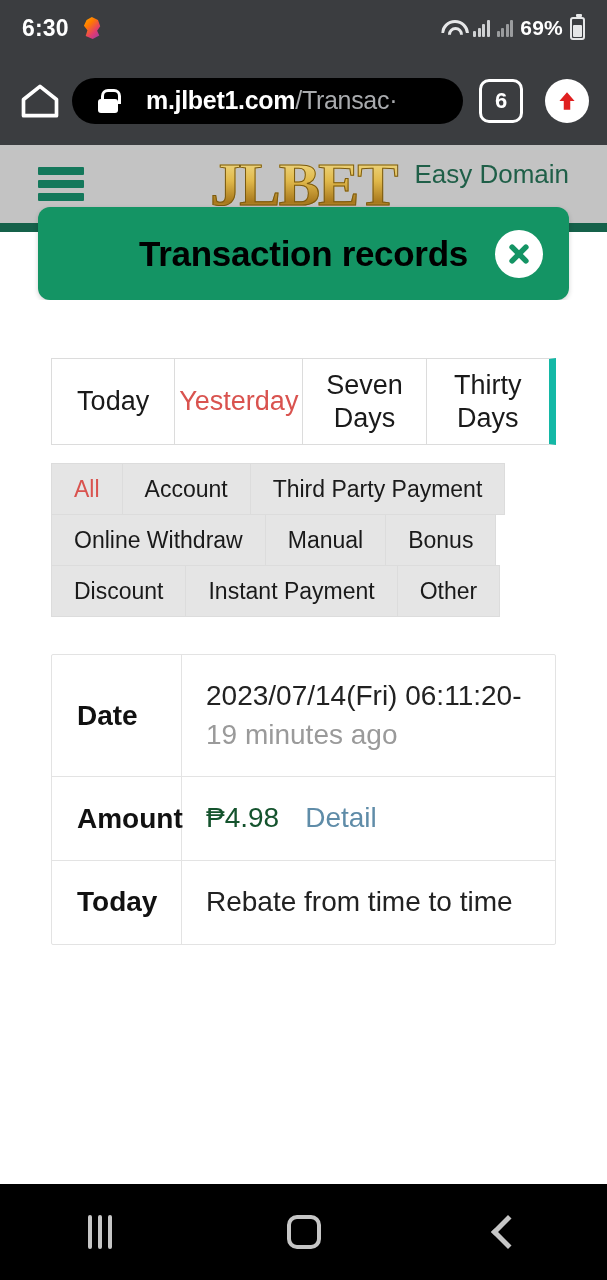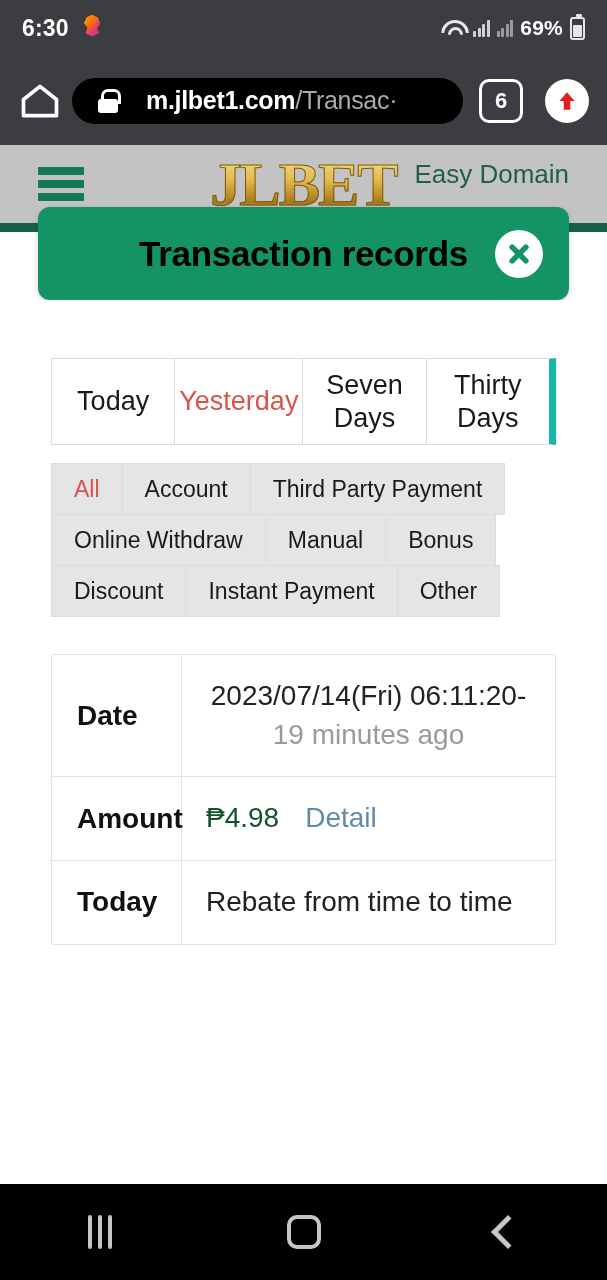--- a/index.html
+++ b/index.html
@@ -10,21 +10,21 @@
     overflow:hidden;
   }
   #screen { position:relative; width:607px; height:1280px; background:#fff; }
 
   
   .statusbar {
     height:56px; background:#3b3d40; color:#fff;
     display:flex; align-items:center; justify-content:space-between;
     padding:0 22px;
   }
-  .sb-left { display:flex; align-items:flex-start; gap:12px; }
+  .sb-left { display:flex; align-items:center; gap:12px; }
   .sb-clock { font-size:23px; font-weight:600; letter-spacing:.2px; }
   .sb-right { display:flex; align-items:center; gap:7px; }
   .sb-pct { font-size:21px; font-weight:700; letter-spacing:.2px; }
   .snap-icon { width:22px; height:22px; position:relative; }
   .snap-icon::before{
     content:""; position:absolute; inset:0;
     background:linear-gradient(135deg,#ffb300 0%,#ff7a00 35%,#e23b6f 65%,#7b3fbf 100%);
     clip-path:polygon(50% 0%,78% 14%,88% 42%,74% 62%,84% 84%,54% 100%,22% 86%,30% 60%,14% 40%,26% 14%);
     border-radius:4px;
   }
@@ -142,21 +142,21 @@
   .cat-row { display:flex; }
   .cat-row + .cat-row { margin-top:-1px; }
   .cat-chip {
     background:#e5e5e5; border:1px solid #dcdcdc;
     height:52px; display:flex; align-items:center; justify-content:flex-end;
     font-size:23px; color:#1a1a1a; padding:0 22px; white-space:nowrap;
     margin-right:-1px;
   }
   .cat-chip.active { color:#d9534f; }
 
-  .record-table { margin-top:37px; border:1px solid #e3e3e3; border-radius:2px;text-align:center; }
+  .record-table { margin-top:37px; border:1px solid #e3e3e3; border-radius:2px; }
   .record-row { display:flex; border-bottom:1px solid #e3e3e3; }
   .record-row:last-child { border-bottom:none; }
   .record-label {
     width:130px; flex:none; border-right:1px solid #e3e3e3;
     display:flex; align-items:center; padding:0 0 0 25px;
     font-size:28px; font-weight:700; color:#111;
   }
   .record-value { flex:1; padding:22px 24px; font-size:28px; color:#222; line-height:1.38; }
   .record-row.date .record-value { min-height:117px; }
   .record-row.amount .record-value,

